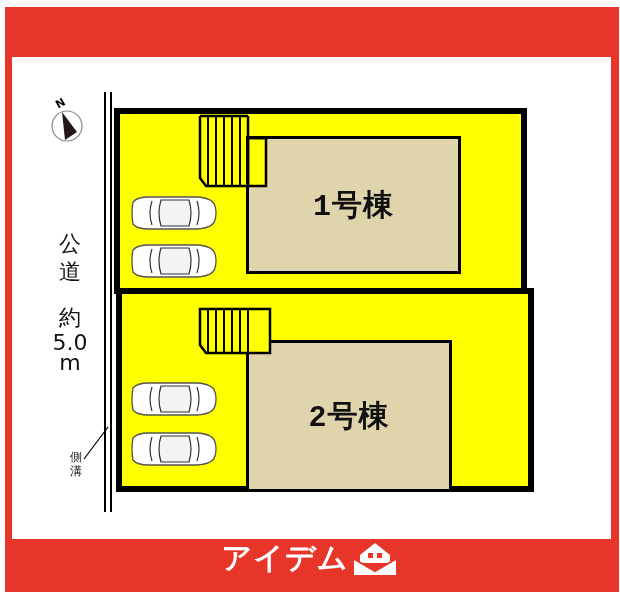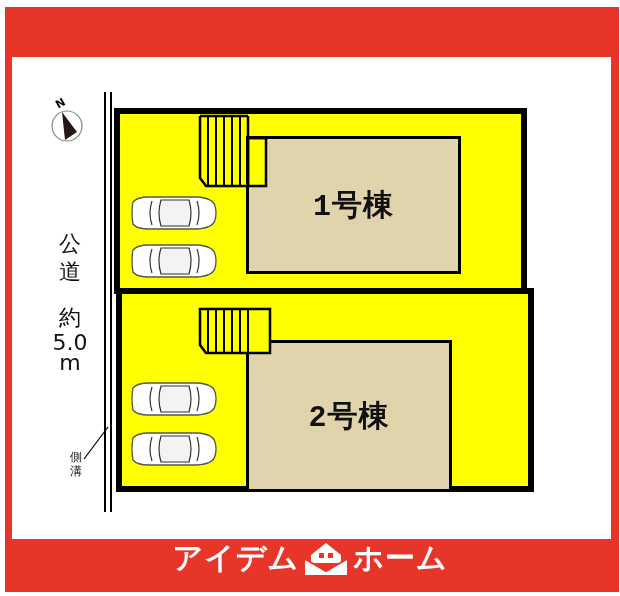--- a/index.html
+++ b/index.html
@@ -112,14 +112,13 @@
 
 <div class="logo">
   <span>アイデム</span>
   <svg width="46" height="38" viewBox="0 0 46 38">
     <path d="M8 16 L23 4 L38 16 L38 24 L8 24 Z" fill="#fff"></path>
     <rect x="16" y="14" width="5" height="5" fill="#e8352a"></rect>
     <rect x="25" y="14" width="5" height="5" fill="#e8352a"></rect>
     <path d="M2 20 L23 32 L44 20 L44 36 L2 36 Z" fill="#fff"></path>
     <path d="M2 20 L23 32 L44 20" fill="none" stroke="#e8352a" stroke-width="2"></path>
   </svg>
-  <span>ホーム</span>
 </div>
 
 </body></html>

